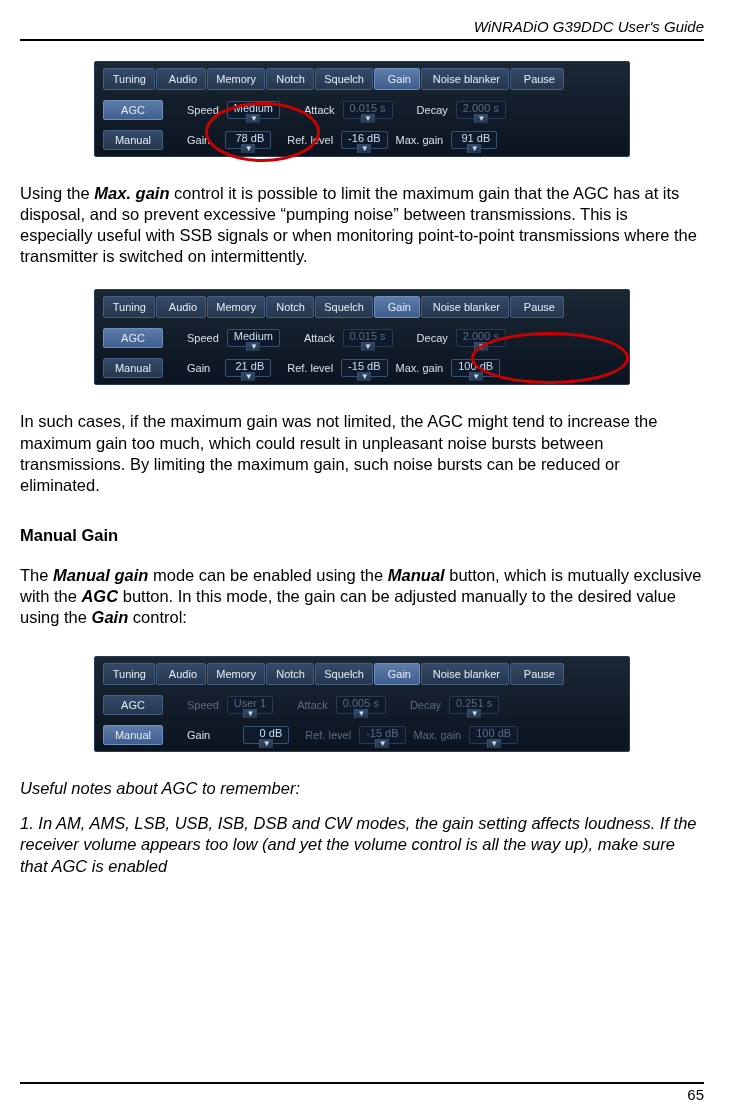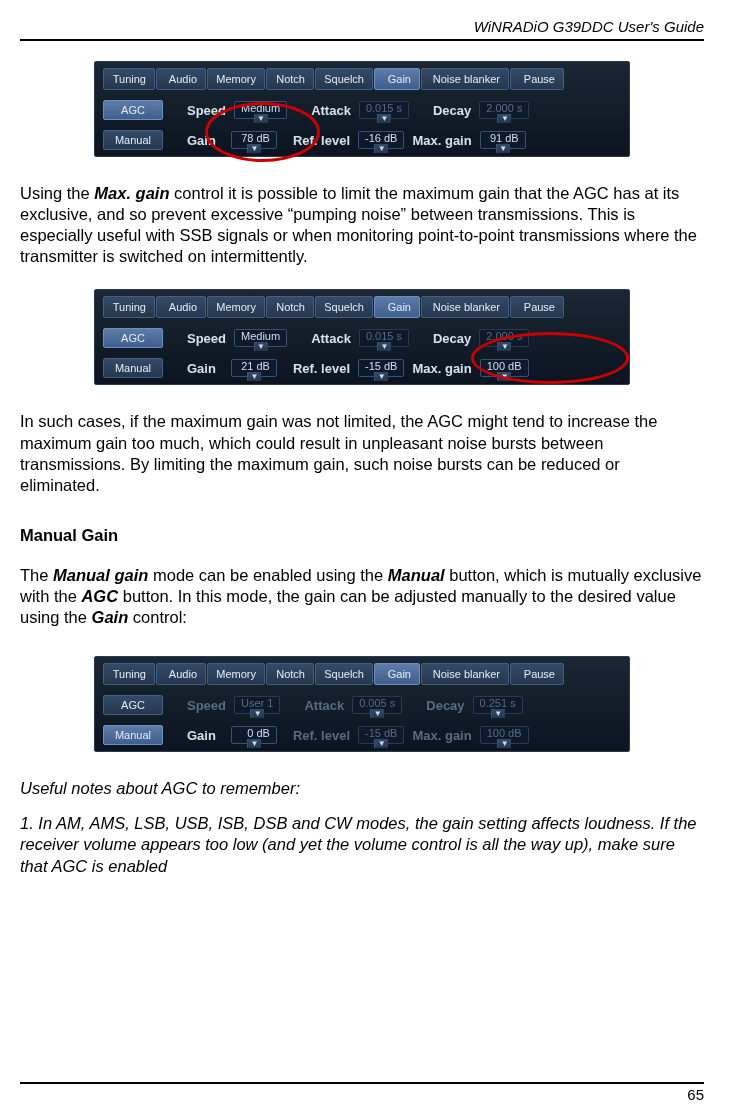--- a/index.html
+++ b/index.html
@@ -34,21 +34,21 @@
   .tab.w-noise{width:88px} .tab.w-pause{width:54px}
   .ctlrow { display: flex; align-items: center; gap: 6px; margin-top: 10px; }
   .btn {
     width: 60px; padding: 3px 0;
     text-align: center;
     background: linear-gradient(#344a68,#25374e);
     border: 1px solid #455f80; border-radius: 2px;
     color: #e6edf5;
   }
   .btn.active { background: linear-gradient(#5d7ca8,#3f5e8e); border-color:#6f8fbd; }
-  .lbl { color:#d8e0ea; font-size:13px; margin: 0 2px; font-weight: bold; }
+  .lbl { color:#d8e0ea; font-size:11px; margin: 0 2px; }
   .valbox {
     display: inline-flex; align-items: center;
     background: #0d1a2b; border: 1px solid #3a5272;
     border-radius: 2px; height: 18px;
     color:#cfdff2;
     flex-direction:column;
   }
   .valbox.dim { color:#5a6c82; border-color:#2b3a50; }
   .valbox .v { padding: 0 6px; min-width: 44px; text-align: right; font-size:11px; }
   .valbox .dd {
@@ -131,21 +131,21 @@
         <span class="valbox">
             <span class="v">91 dB</span>
             <span class="dd">▼</span>
           </span>
       </div>
       <div class="ellipse" style="left:110px; top:40px; width:115px; height:60px;"></div>
     </div>
   </div>
 
   <p class="para">
-    <span>Using the </span><span class="bi">Max. gain</span><span> control it is possible to limit the maximum gain that the AGC has at its exclusive, and so prevent excessive “pumping noise” between transmissions. This is especially useful with SSB signals or when monitoring point-to-point transmissions where the transmitter is switched on intermittently.</span>
+    <span>Using the </span><span class="bi">Max. gain</span><span> control it is possible to limit the maximum gain that the AGC has at its disposal, and so prevent excessive “pumping noise” between transmissions. This is especially useful with SSB signals or when monitoring point-to-point transmissions where the transmitter is switched on intermittently.</span>
   </p>
 
   <div class="panel-wrap">
     <div class="panel">
       <div class="tabrow">
         <div class="tab w-tuning">Tuning</div>
         <div class="tab w-audio">Audio</div>
         <div class="tab w-memory">Memory</div>
         <div class="tab w-notch">Notch</div>
         <div class="tab w-squelch">Squelch</div>
@@ -227,21 +227,21 @@
           </span>
         <span class="lbl gap-r" style="color:#5a6c82">Decay</span>
         <span class="valbox dim">
             <span class="v">0.251 s</span>
             <span class="dd">▼</span>
           </span>
       </div>
       <div class="ctlrow">
         <div class="btn active">Manual</div>
         <span class="lbl gap-r">Gain</span>
-        <span class="valbox" style="margin-left:7px">
+        <span class="valbox" style="margin-left:25px">
             <span class="v">0 dB</span>
             <span class="dd">▼</span>
           </span>
         <span class="lbl gap-m" style="color:#5a6c82">Ref. level</span>
         <span class="valbox dim">
             <span class="v">-15 dB</span>
             <span class="dd">▼</span>
           </span>
         <span class="lbl" style="color:#5a6c82">Max. gain</span>
         <span class="valbox dim">

